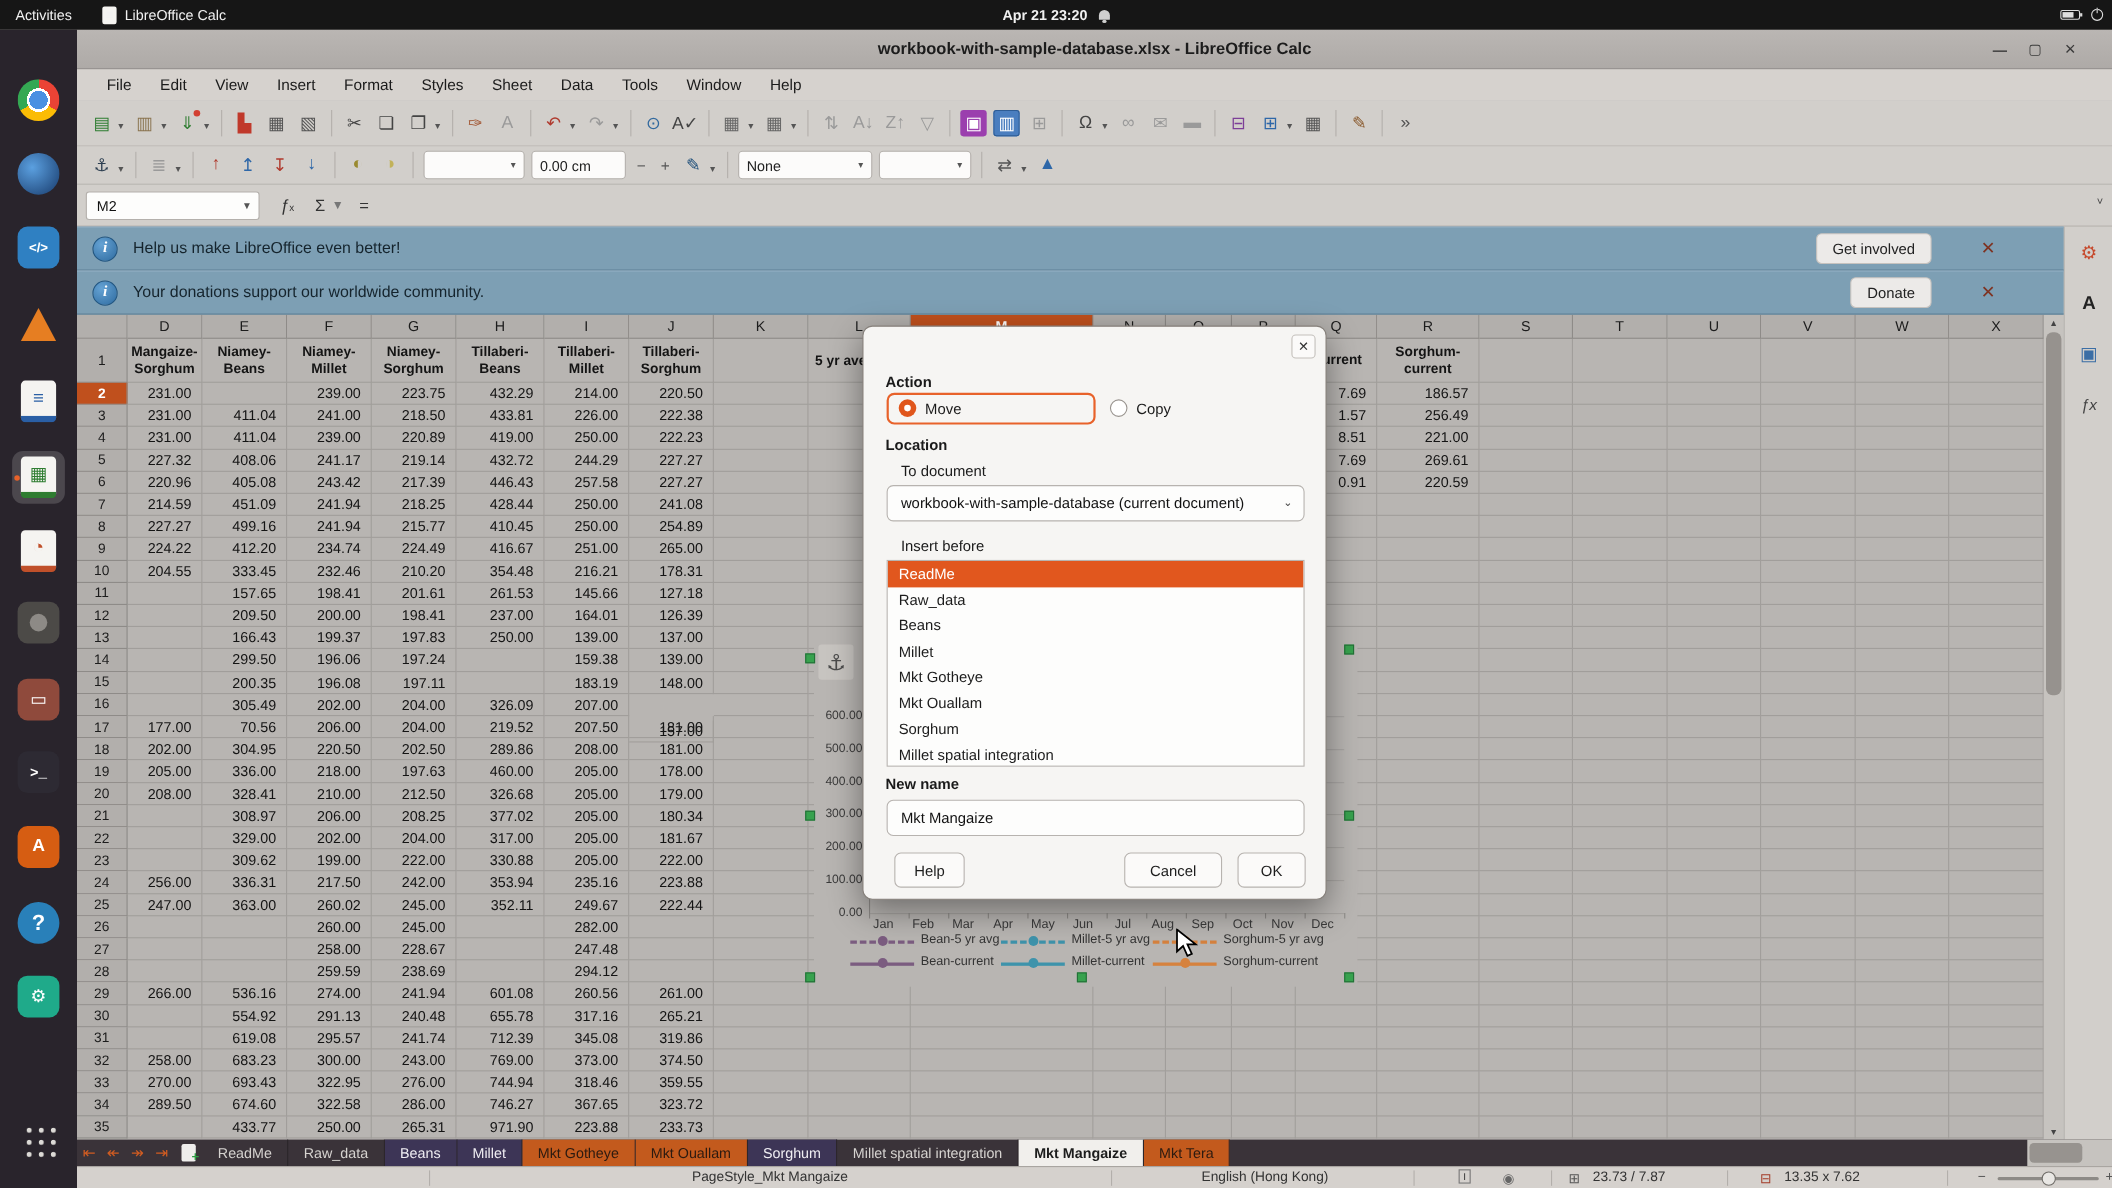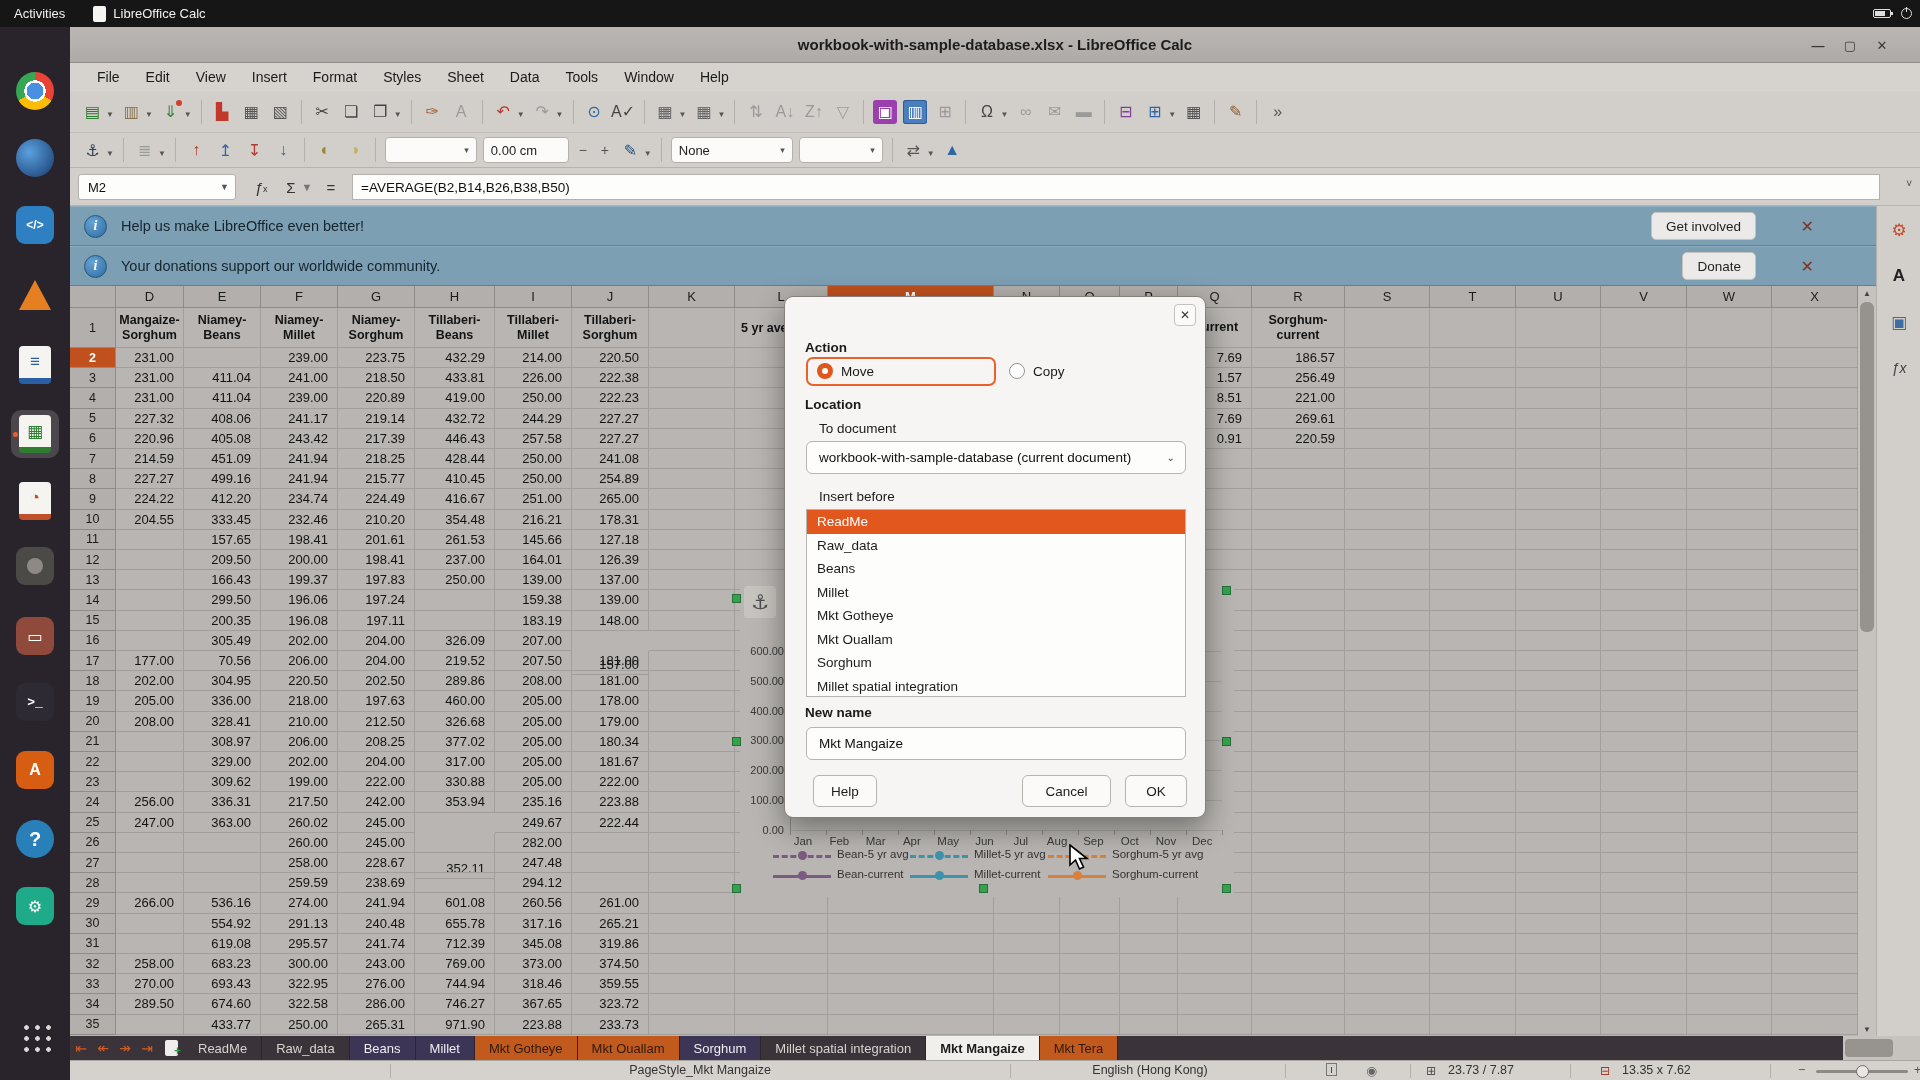--- a/index.html
+++ b/index.html
@@ -213,20 +213,23 @@
 <body>
 
 <div id="root">
 
   <div id="topbar" class="abs">
     <span class="tb-item">Activities</span>
     <span class="appname tb-item">
       <span class="di-page" style="width:13px;height:16px;border-radius:2px;font-size:9px;">≣</span>
       <span>LibreOffice Calc</span>
     </span>
+    <span id="clockwrap">
+      <span>Apr 21 23:20</span><span class="bell"></span>
+    </span>
     <span id="topbar-right">
       <span class="batt"></span>
       <span class="pwr"></span>
     </span>
   </div>
 
   <div id="dock" class="abs">
       <span class="dock-item" style="top: 40px;">
         <span class="di-circle" style="background:radial-gradient(circle,#4a90e2 0 31%,#fff 31% 40%,transparent 40%),conic-gradient(#ea4335 0 120deg,#fbbc05 0 240deg,#34a853 0 360deg)"></span>
       </span>
@@ -398,21 +401,20 @@
       <span>M2</span>
         <span class="chev">▼</span>
     </div>
     <div class="fb-sym" style="left:178px">
         <i>ƒ</i>
         <span style="font-size:9px;margin-top:4px">x</span>
       </div>
     <div class="fb-sym" style="left:208px">Σ</div>
     <div class="fb-sym" style="left:232px;font-size:11px;color:#777;width:10px">▼</div>
     <div class="fb-sym" style="left:248px">=</div>
-    <div id="formula-input">=AVERAGE(B2,B14,B26,B38,B50)</div>
     <div id="fb-expand">˅</div>
   </div>
 
   <div class="infobar abs" style="top:206px">
     <span class="info-circle">i</span>
     <span class="info-text">Help us make LibreOffice even better!</span>
     <span class="info-btn" style="right:120px">Get involved</span>
     <span class="info-x">✕</span>
   </div>
   <div class="infobar abs" style="top:246px">
@@ -971,21 +973,21 @@
       <div class="cell" style="left: 1360px; top: 506.4px; width: 86px; height: 20.2px;"></div>
       <div class="cell" style="left: 1446px; top: 506.4px; width: 85px; height: 20.2px;"></div>
       <div class="cell" style="left: 1531px; top: 506.4px; width: 86px; height: 20.2px;"></div>
       <div class="cell" style="left: 1617px; top: 506.4px; width: 85px; height: 20.2px;"></div>
       <div class="cell" style="left: 1702px; top: 506.4px; width: 86px; height: 20.2px;"></div>
       <div class="rowheader" style="top: 526.6px; height: 20.2px;">25</div>
       <div class="cell num" style="left: 46px; top: 526.6px; width: 68px; height: 20.2px;">247.00</div>
       <div class="cell num" style="left: 114px; top: 526.6px; width: 77px; height: 20.2px;">363.00</div>
       <div class="cell num" style="left: 191px; top: 526.6px; width: 77px; height: 20.2px;">260.02</div>
       <div class="cell num" style="left: 268px; top: 526.6px; width: 77px; height: 20.2px;">245.00</div>
-      <div class="cell num" style="left: 345px; top: 526.6px; width: 80px; height: 20.2px; margin-top: 46px;">352.11</div>
+      <div class="cell num" style="left: 345px; top: 526.6px; width: 80px; height: 20.2px;">352.11</div>
       <div class="cell num" style="left: 425px; top: 526.6px; width: 77px; height: 20.2px;">249.67</div>
       <div class="cell num" style="left: 502px; top: 526.6px; width: 77px; height: 20.2px;">222.44</div>
       <div class="cell" style="left: 579px; top: 526.6px; width: 86px; height: 20.2px;"></div>
       <div class="cell" style="left: 665px; top: 526.6px; width: 93px; height: 20.2px;"></div>
       <div class="cell" style="left: 758px; top: 526.6px; width: 166px; height: 20.2px;"></div>
       <div class="cell" style="left: 924px; top: 526.6px; width: 66px; height: 20.2px;"></div>
       <div class="cell" style="left: 990px; top: 526.6px; width: 60px; height: 20.2px;"></div>
       <div class="cell" style="left: 1050px; top: 526.6px; width: 58px; height: 20.2px;"></div>
       <div class="cell" style="left: 1108px; top: 526.6px; width: 74px; height: 20.2px;"></div>
       <div class="cell" style="left: 1182px; top: 526.6px; width: 93px; height: 20.2px;"></div>

